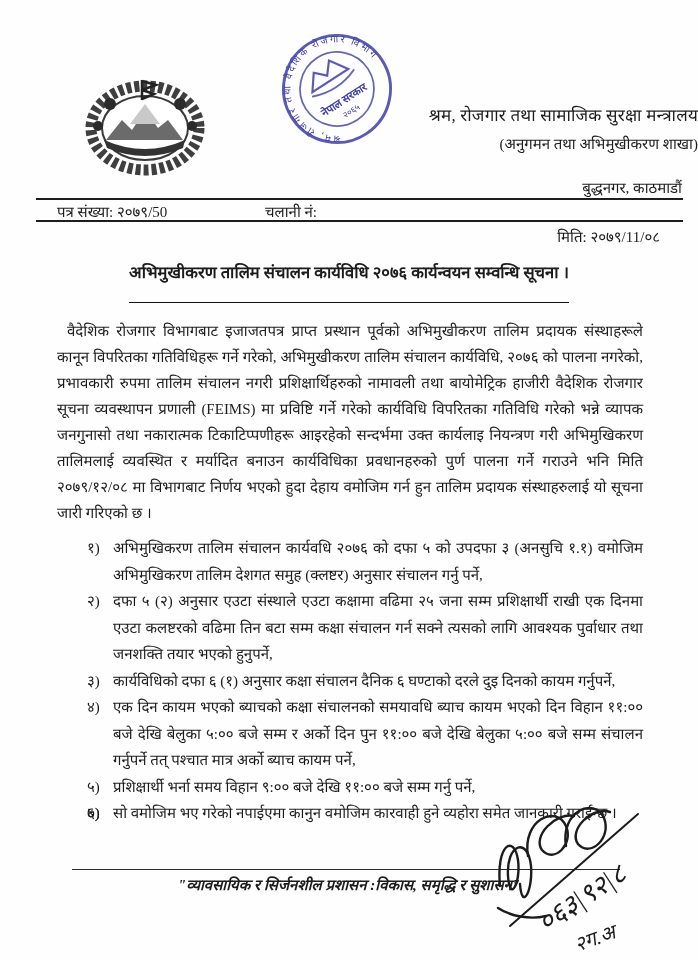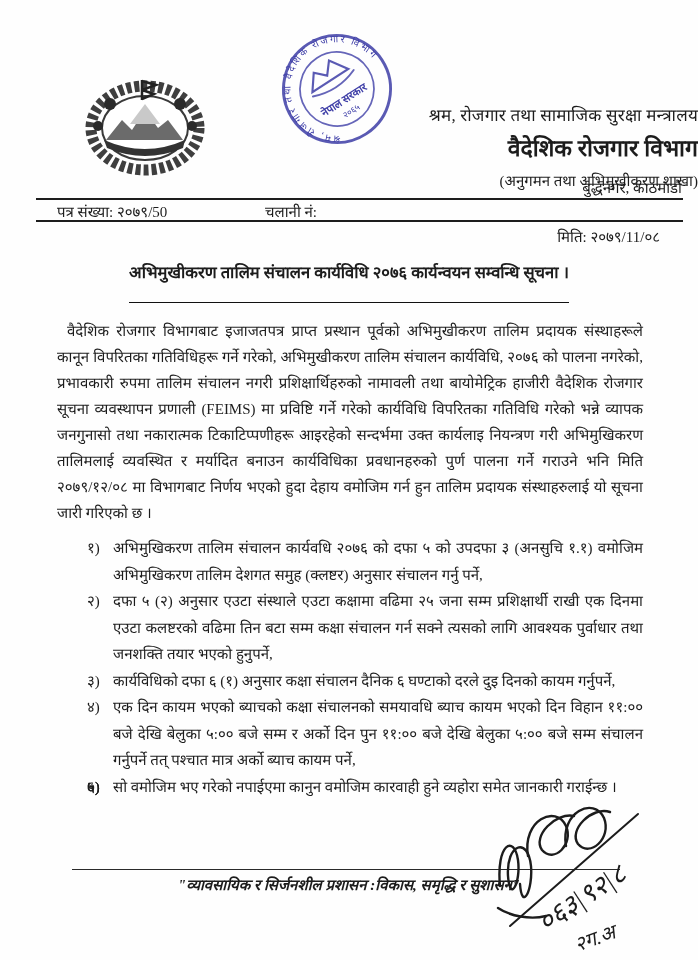--- a/index.html
+++ b/index.html
@@ -74,21 +74,20 @@
       </text>
       <path d="M50,62 L62,46 L72,56 L82,44 L94,62 Z" fill="none" stroke="#2d2da0" stroke-width="2.2" opacity=".85"></path>
       <path d="M48,66 Q73,76 98,66" fill="none" stroke="#2d2da0" stroke-width="2" opacity=".8"></path>
       <text x="73" y="90" font-size="11" fill="#2d2da0" text-anchor="middle" font-weight="bold" font-family="Liberation Serif, DejaVu Serif, serif">नेपाल सरकार</text>
       <text x="73" y="103" font-size="9" fill="#2d2da0" text-anchor="middle" font-family="Liberation Serif, DejaVu Serif, serif">२०६५</text>
     </g>
   </svg>
 
   <div class="header-text">
     <div class="ministry">श्रम, रोजगार तथा सामाजिक सुरक्षा मन्त्रालय</div>
-    <div class="department">वैदेशिक रोजगार विभाग</div>
     <div class="branch">(अनुगमन तथा अभिमुखीकरण शाखा)</div>
   </div>
   <div class="location">बुद्धनगर, काठमाडौं</div>
 
   <div class="rule1"></div>
   <div class="meta-ref">
     <span>पत्र संख्या:</span>
     <span>२०७९/50</span>
   </div>
   <div class="meta-dispatch">
@@ -119,20 +118,21 @@
       <div class="list-item">
         <span class="num">३)</span>
         <span>कार्यविधिको दफा ६ (१) अनुसार कक्षा संचालन दैनिक ६ घण्टाको दरले दुइ दिनको कायम गर्नुपर्ने,</span>
       </div>
       <div class="list-item">
         <span class="num">४)</span>
         <span>एक दिन कायम भएको ब्याचको कक्षा संचालनको समयावधि ब्याच कायम भएको दिन विहान ११:०० बजे देखि बेलुका ५:०० बजे सम्म र अर्को दिन पुन ११:०० बजे देखि बेलुका ५:०० बजे सम्म संचालन गर्नुपर्ने तत् पश्चात मात्र अर्को ब्याच कायम पर्ने,</span>
       </div>
       <div class="list-item">
         <span class="num">५)</span>
+        <span>प्रशिक्षार्थी भर्ना समय विहान ९:०० बजे देखि ११:०० बजे सम्म गर्नु पर्ने,</span>
       </div>
       <div class="list-item">
         <span class="num">६)</span>
       </div>
       <div class="list-item">
         <span class="num">७)</span>
         <span>सो वमोजिम भए गरेको नपाईएमा कानुन वमोजिम कारवाही हुने व्यहोरा समेत जानकारी गराईन्छ ।</span>
       </div>
     </div>
   </div>

